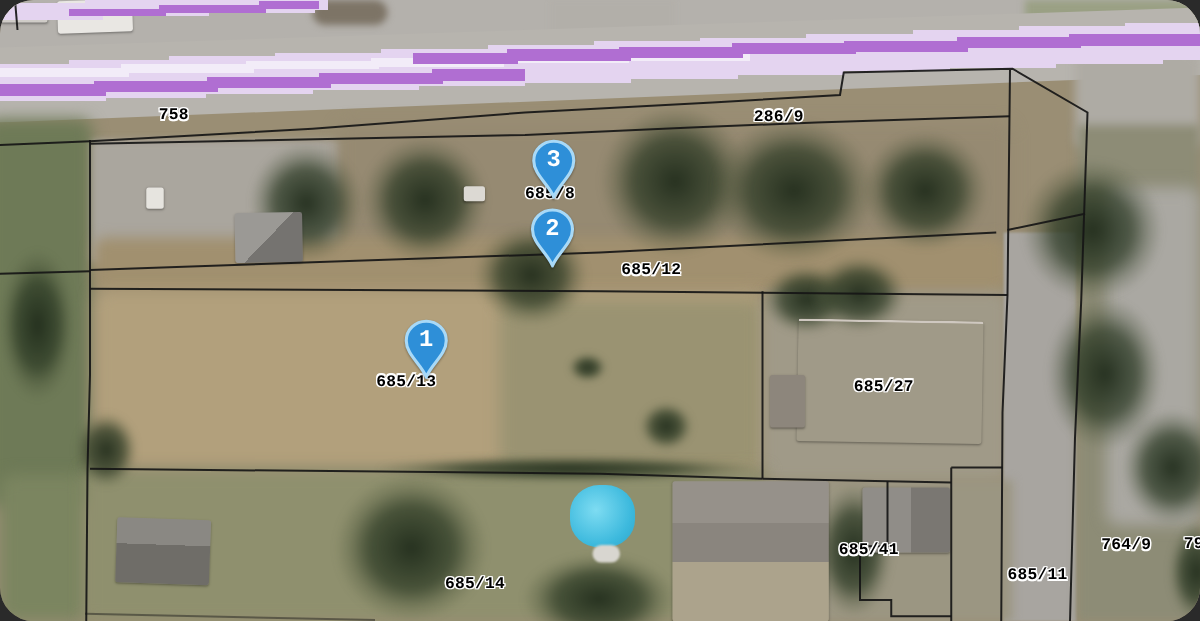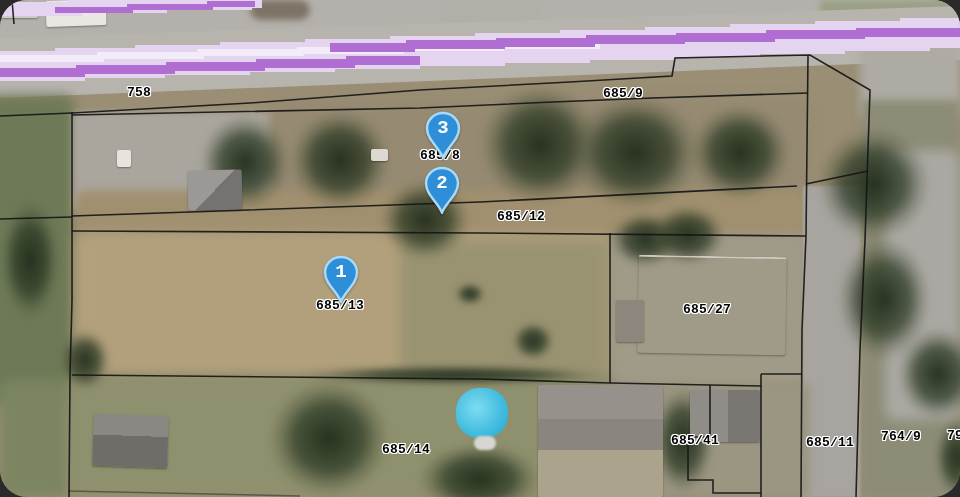--- a/index.html
+++ b/index.html
@@ -136,28 +136,28 @@
     <path class="parcel-line" d="M72,375 L480,379 L610,383"></path>
     <path class="parcel-line" d="M610,383 L710,385 L761,386"></path>
     <path class="parcel-line" d="M761,374 L802,374 M761,374 L761,497"></path>
     <path class="parcel-line" d="M710,385 L710,437 L688,437 L688,480 L713,480 L713,493 L761,493"></path>
     <path class="parcel-line" d="M12,0 L14,24"></path>
     <path class="parcel-line faint" d="M68,491 L300,496"></path>
   </svg>
 
   <div class="layer" style="pointer-events:none;">
     <div class="parcel-label" style="left:139px;top:92px;">758</div>
-    <div class="parcel-label" style="left:623px;top:93px;">685/9</div>
+    <div class="parcel-label" style="left:623px;top:93px;">286/9</div>
     <div class="parcel-label" style="left:440px;top:155px;">685/8</div>
     <div class="parcel-label" style="left:521px;top:216px;">685/12</div>
-    <div class="parcel-label" style="left:340px;top:305px;">685/13</div>
+    <div class="parcel-label" style="left:325px;top:305px;">685/13</div>
     <div class="parcel-label" style="left:707px;top:309px;">685/27</div>
-    <div class="parcel-label" style="left:380px;top:449px;margin-left:26px;">685/14</div>
+    <div class="parcel-label" style="left:380px;top:467px;">685/14</div>
     <div class="parcel-label" style="left:695px;top:440px;">685/41</div>
-    <div class="parcel-label" style="left:830px;top:442px;">685/11</div>
+    <div class="parcel-label" style="left:830px;top:460px;">685/11</div>
     <div class="parcel-label" style="left:901px;top:436px;">764/9</div>
     <div class="parcel-label" style="left:955px;top:435px;">79</div>
   </div>
 
   <div class="marker" style="left:323px;top:255px;">
     <svg viewBox="0 0 36 48">
       <path class="pin" d="M18 46.5 C13.5 36 2 28.5 2 17.5 C2 8.8 9.1 2 18 2 C26.9 2 34 8.8 34 17.5 C34 28.5 22.5 36 18 46.5 Z"></path>
     </svg>
     <div class="num">1</div>
   </div>

